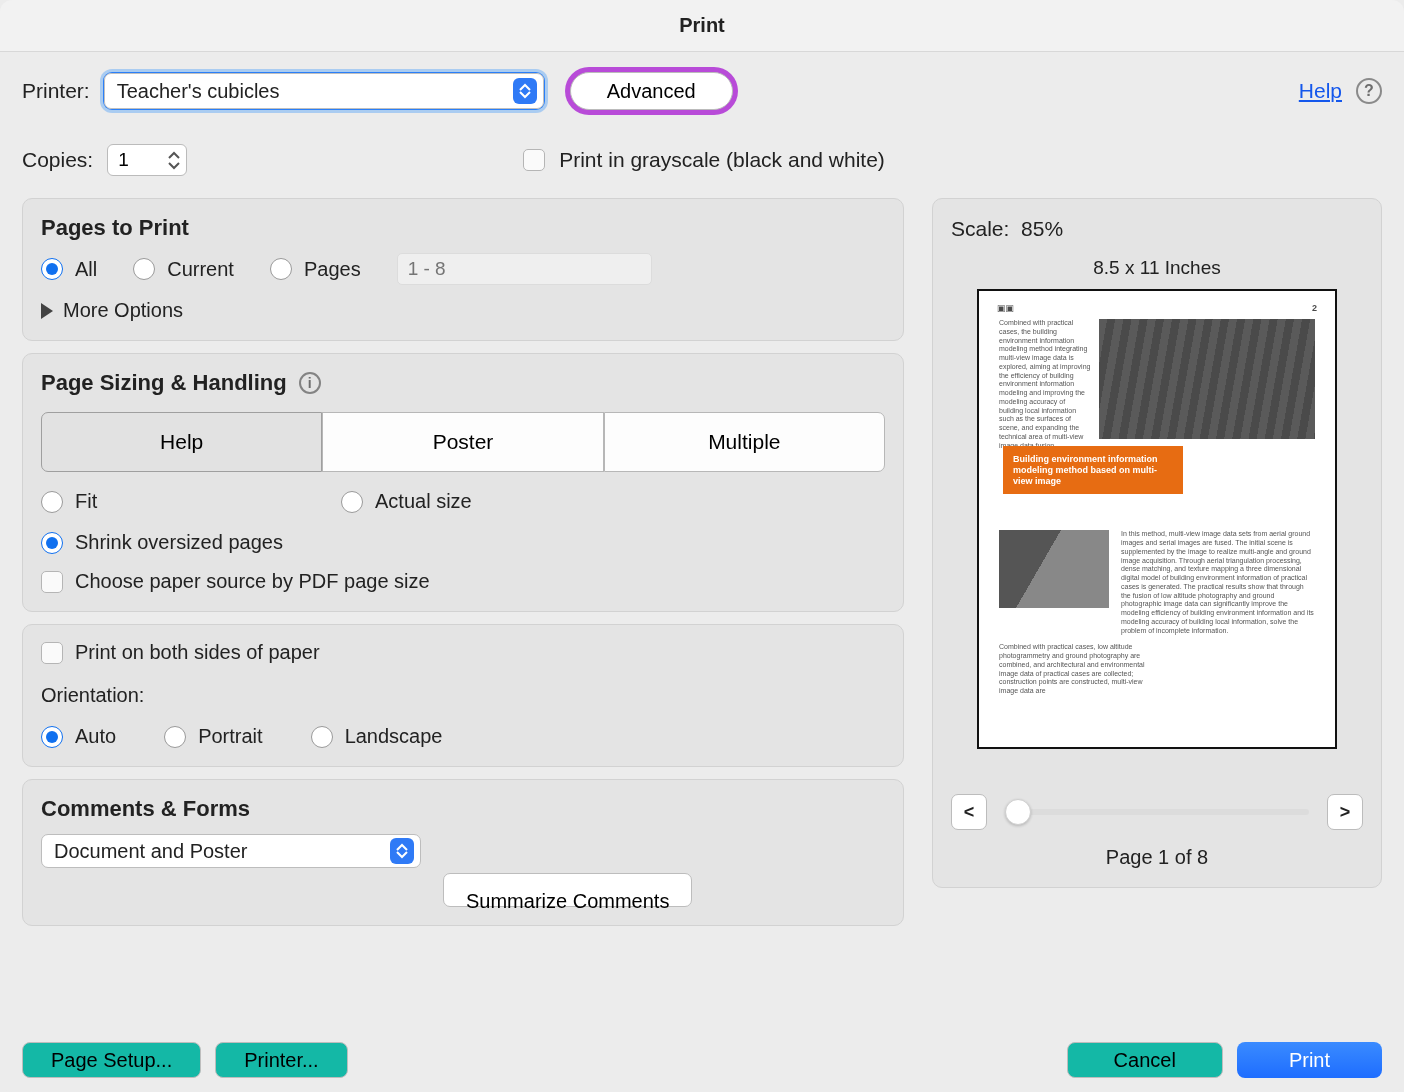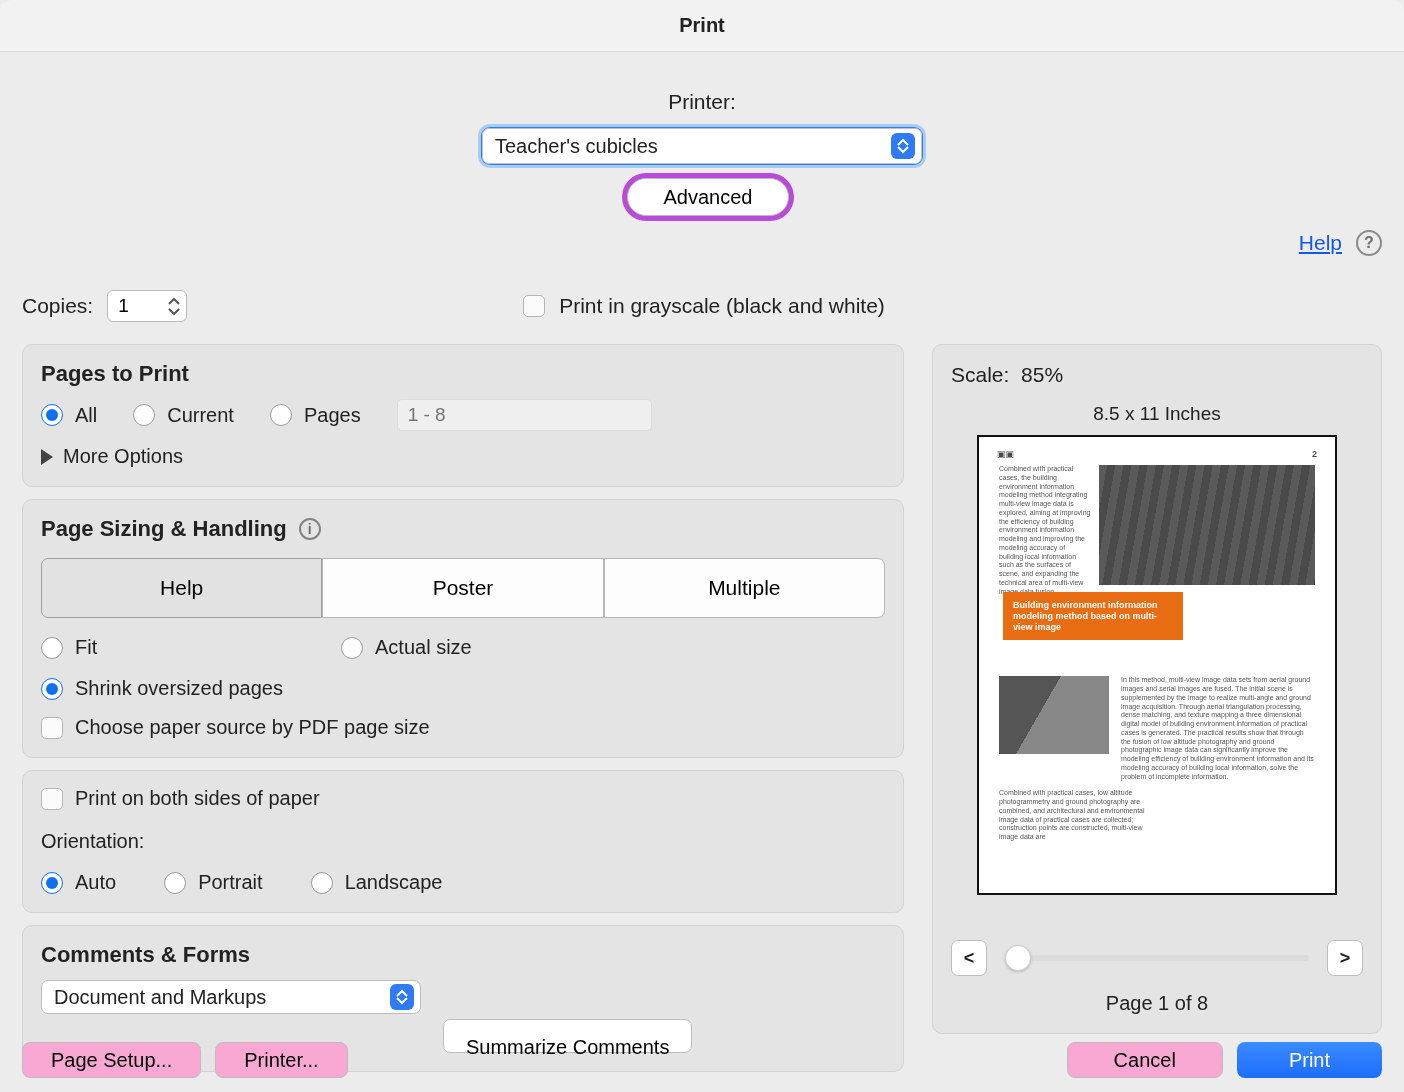--- a/index.html
+++ b/index.html
@@ -2,21 +2,21 @@
 <html><head>
 <meta charset="utf-8">
 <style>
   * { box-sizing: border-box; font-family: -apple-system, BlinkMacSystemFont, "Segoe UI", Helvetica, Arial, sans-serif; }
   body { margin: 0; background: #ececec; width: 1404px; height: 1092px; overflow: hidden; color: #222; }
   .window { width: 1404px; height: 1092px; background: #ececec; border-radius: 12px; }
   .titlebar { height: 52px; display:flex; align-items:center; justify-content:center; font-size: 20px; font-weight: 600; border-bottom: 1px solid #d8d8d8; background:#f2f2f2; border-radius:12px 12px 0 0;}
   .content { padding: 18px 22px 16px 22px; }
   .row { display:flex; align-items:center; gap: 14px; }
   .label { font-size: 21px; color:#222; }
-  .printer-row { margin-top: 20px; flex-direction: column; }
+  .printer-row { margin-top: 2px; }
   .sel-wrap { position: relative; }
   .sel-focus { box-shadow: 0 0 0 4px rgba(0,122,255,0.28), 0 0 0 1px #3b82f6; border-radius: 8px; }
   .select-btn { width: 440px; height: 36px; background:#fff; border:1px solid #bfbfbf; border-radius:7px; display:flex; align-items:center; justify-content:space-between; padding: 0 6px 0 12px; font-size: 20px; }
   .sel-arrows { width:24px; height:26px; background:#2f7af6; border-radius:6px; display:flex; flex-direction:column; align-items:center; justify-content:center; gap:0px;}
   .sel-arrows svg { display:block; }
   .adv-btn { margin-left: 12px; height: 38px; padding: 0 36px; background:#fff; border:1px solid #bbb; border-radius: 26px; font-size: 20px; box-shadow: 0 0 0 5px #b84bd8; }
   .help-right { margin-left:auto; display:flex; align-items:center; gap:14px; }
   .help-link { color:#1457ec; text-decoration: underline; font-size: 21px; }
   .help-circle { width:26px; height:26px; border:2px solid #8a8a8a; border-radius:50%; display:flex; align-items:center; justify-content:center; color:#6d6d6d; font-size:16px; font-weight:600;}
   .copies-row { margin-top: 34px; }
@@ -71,21 +71,21 @@
   .botrow{display:flex; gap:12px; margin-top:8px;}
   .bottext{flex:1;}
   .nav-row{display:flex; align-items:center; justify-content:space-between; margin-top:24px;}
   .nav-btn{width:36px;height:36px;border:1px solid #bcbcbc;border-radius:7px;background:#fff;font-size:18px;font-weight:600;display:flex;align-items:center;justify-content:center;}
   .slider-track{flex:1; margin:0 18px; height:6px; background:#dcdcdc; border-radius:3px; position:relative;}
   .slider-thumb{position:absolute; left:0; top:-10px; width:26px;height:26px;background:#fff;border:1px solid #cfcfcf;border-radius:50%; box-shadow:0 1px 3px rgba(0,0,0,.2);}
   .page-ind{text-align:center; font-size:20px; margin-top:16px;}
   .footer{ position:absolute; bottom:14px; left:22px; right:22px; display:flex; align-items:center; }
   .foot-left{display:flex; gap:14px;}
   .foot-right{margin-left:auto; display:flex; gap:14px;}
-  .btn{height:36px; padding:0 28px; border-radius:8px; font-size:20px; border:1px solid #bdbdbd; background:#f9a8d4;}
+  .btn{height:36px; padding:0 28px; border-radius:8px; font-size:20px; border:1px solid #bdbdbd; background:#14b8a6;}
   .btn.primary{ background:linear-gradient(#3a8bff,#1e6dff); color:#fff; border:none; padding:0 52px;}
   .window{position:relative;}
   .tiny{font-size:7px; color:#555;}
 </style>
 </head>
 <body>
 
 <div class="window">
   <div class="titlebar">Print</div>
   <div class="content">
@@ -212,21 +212,21 @@
                 <span class="radio"></span>
                 <span class="opt-text">Landscape</span>
               </span>
           </div>
         </div>
 
         <div class="panel">
           <div class="panel-title">Comments &amp; Forms</div>
           <div class="cf-row">
             <div class="cf-select">
-              <span>Document and Markups</span>
+              <span>Document and Poster</span>
               <span class="sel-arrows">
                 <svg width="12" height="8">
                     <path d="M1 7 L6 2 L11 7" stroke="#fff" stroke-width="2" fill="none"></path>
                   </svg>
                 <svg width="12" height="8">
                     <path d="M1 1 L6 6 L11 1" stroke="#fff" stroke-width="2" fill="none"></path>
                   </svg>
               </span>
             </div>
             <button class="sum-btn">Summarize Comments</button>

